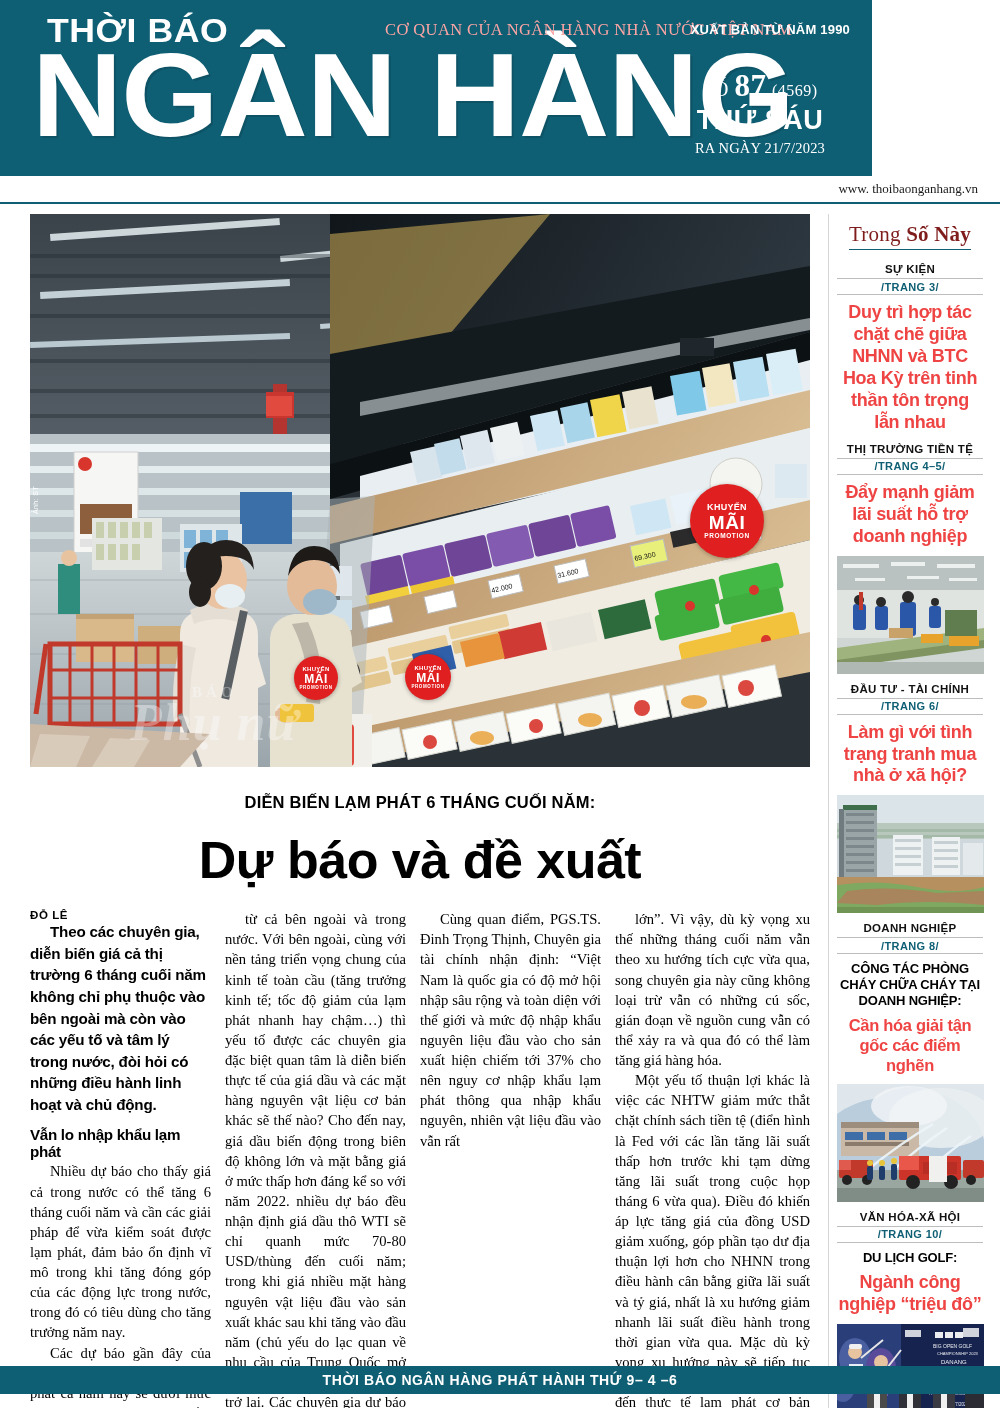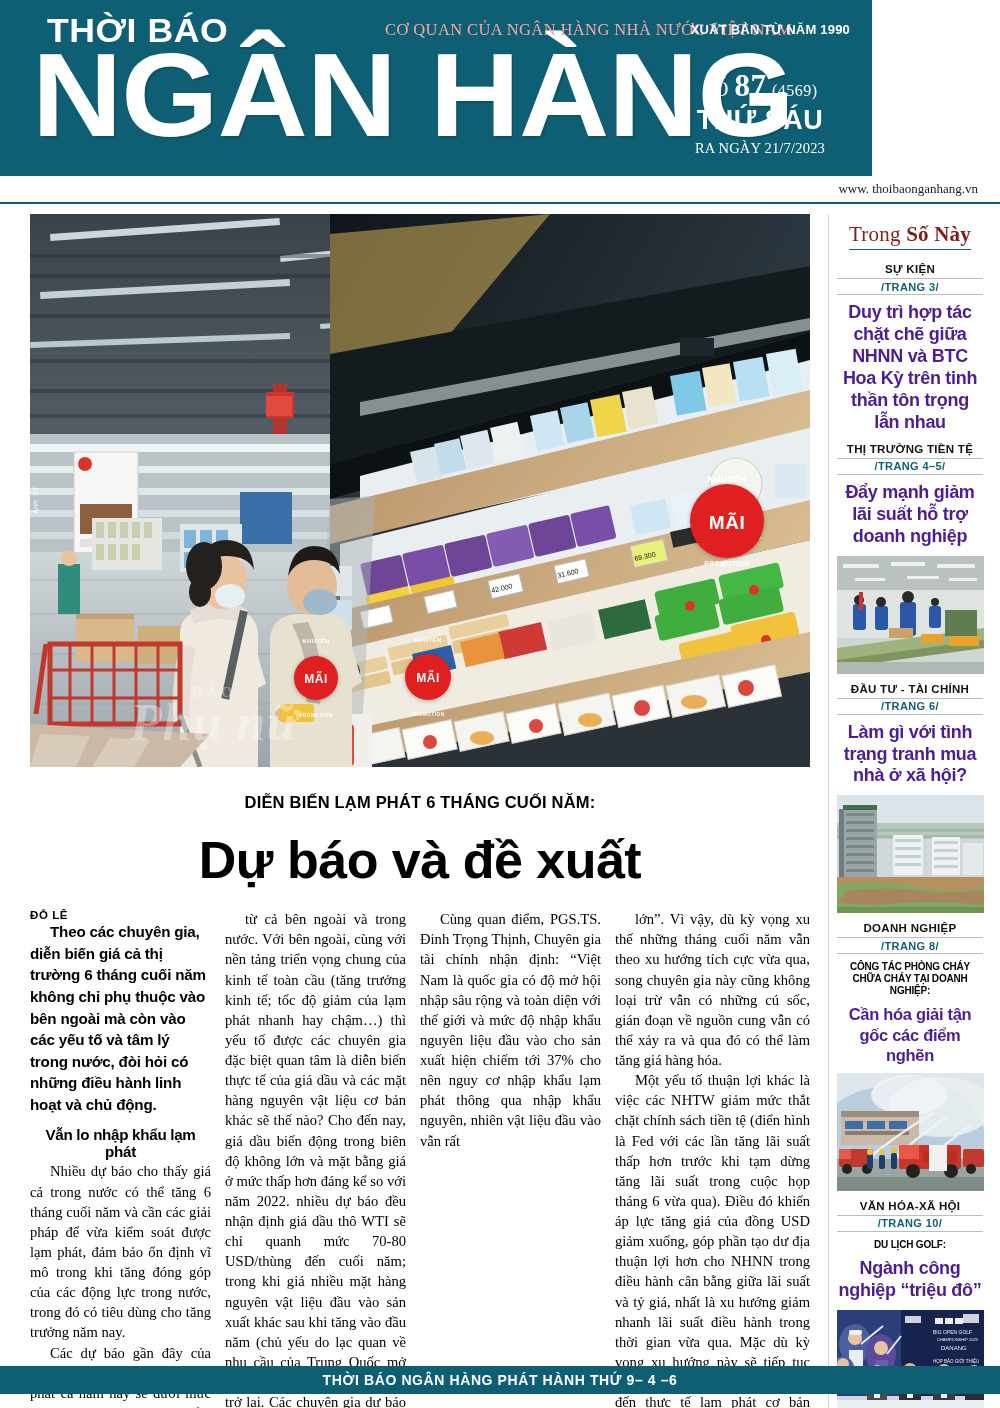--- a/index.html
+++ b/index.html
@@ -158,21 +158,20 @@
     border-radius: 50%;
     background: #e02020;
     color: #fff;
     text-align: center;
     font-family: "Liberation Sans", sans-serif;
     font-weight: bold;
     display: flex; flex-direction: column;
     align-items: center; justify-content: center;
     box-shadow: 0 1px 4px rgba(0,0,0,0.3);
     line-height: 1;
-    gap: 28px;
   }
   .promo-badge .l1 { font-size: 9px; letter-spacing: 0.3px; }
   .promo-badge .l2 { font-size: 19px; letter-spacing: 0.5px; margin: 1px 0; }
   .promo-badge .l3 { font-size: 6.5px; letter-spacing: 0.6px; }
   .promo-badge.sm { }
   .promo-badge.sm .l1 { font-size: 6px; }
   .promo-badge.sm .l2 { font-size: 12px; }
   .promo-badge.sm .l3 { font-size: 4.5px; }
 
   .photo-caption {
@@ -226,21 +225,20 @@
     text-indent: 20px;
     letter-spacing: -0.2px;
   }
   .subhead {
     font-family: "Liberation Sans", sans-serif;
     font-weight: bold;
     font-size: 15.2px;
     margin-top: 11px;
     margin-bottom: 1px;
     letter-spacing: -0.3px;
-    text-align: center;
   }
   .body-p {
     font-family: "Liberation Serif", serif;
     font-size: 14.6px;
     line-height: 1.38;
     text-align: justify;
     text-indent: 20px;
   }
 
   
@@ -282,28 +280,28 @@
     padding: 1.5px 0;
   }
   .sec-title {
     text-align: center;
     font-family: "Liberation Sans", sans-serif;
     font-weight: bold;
     font-size: 18px;
     line-height: 1.22;
     margin-top: 7px;
     letter-spacing: -0.3px;
-    color: #4c1d95;
+    color: #ef4444;
   }
   .sec-title.small { font-size: 16.5px; }
   .sec-over {
     text-align: center;
     font-family: "Liberation Sans", sans-serif;
     font-weight: bold;
-    font-size: 10px;
+    font-size: 13px;
     line-height: 1.2;
     margin-top: 7px;
     letter-spacing: -0.2px;
     color: #000;
   }
   .rail-img { margin-top: 8px; width: 147px; height: 118px; overflow: hidden; }
   .rail-img svg { display: block; }
 
   
   .footer {

